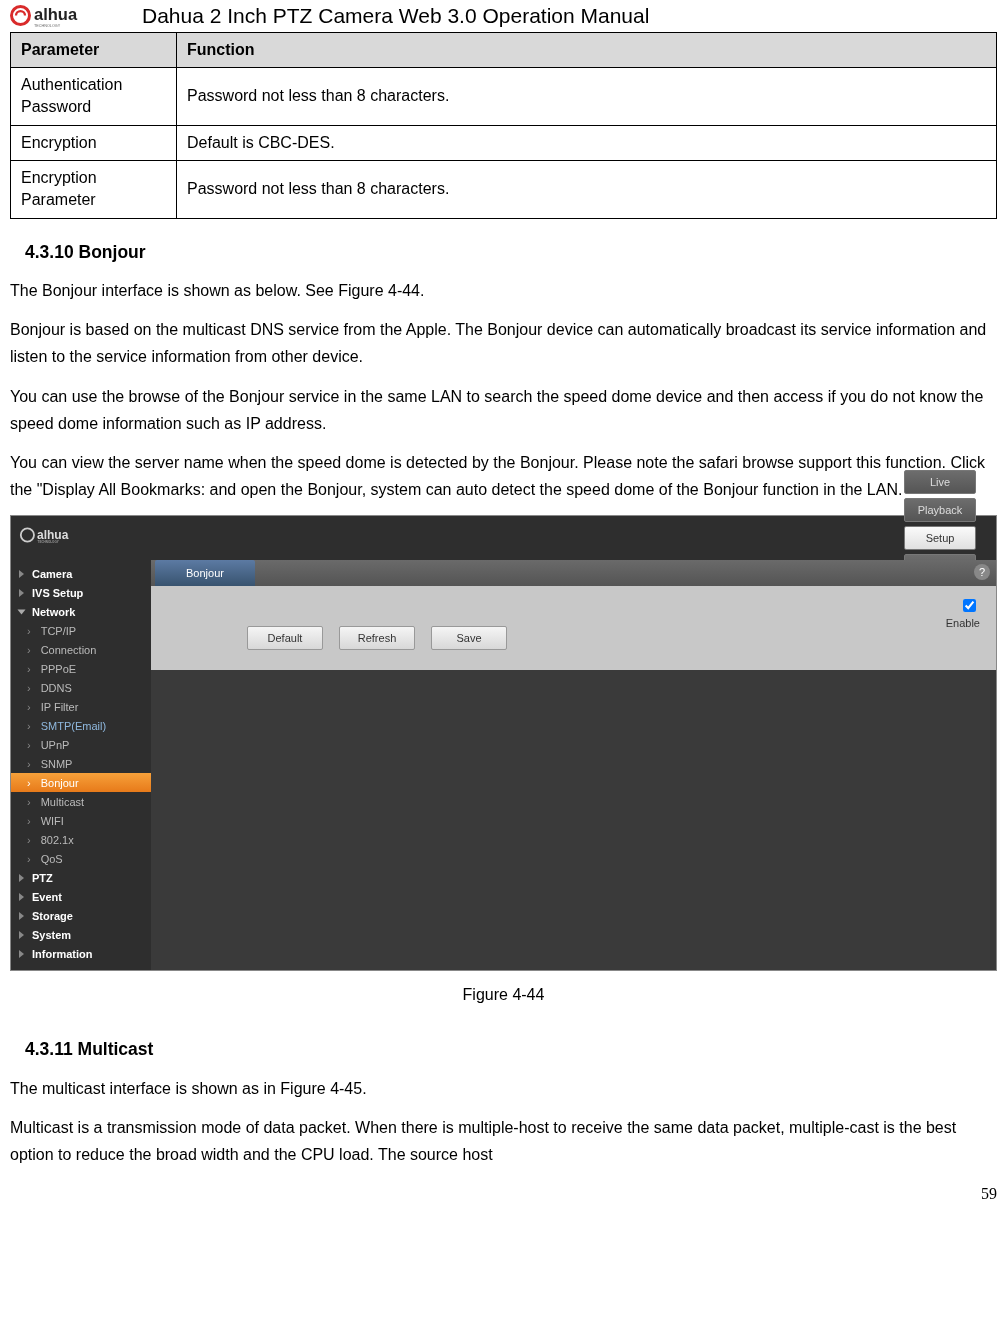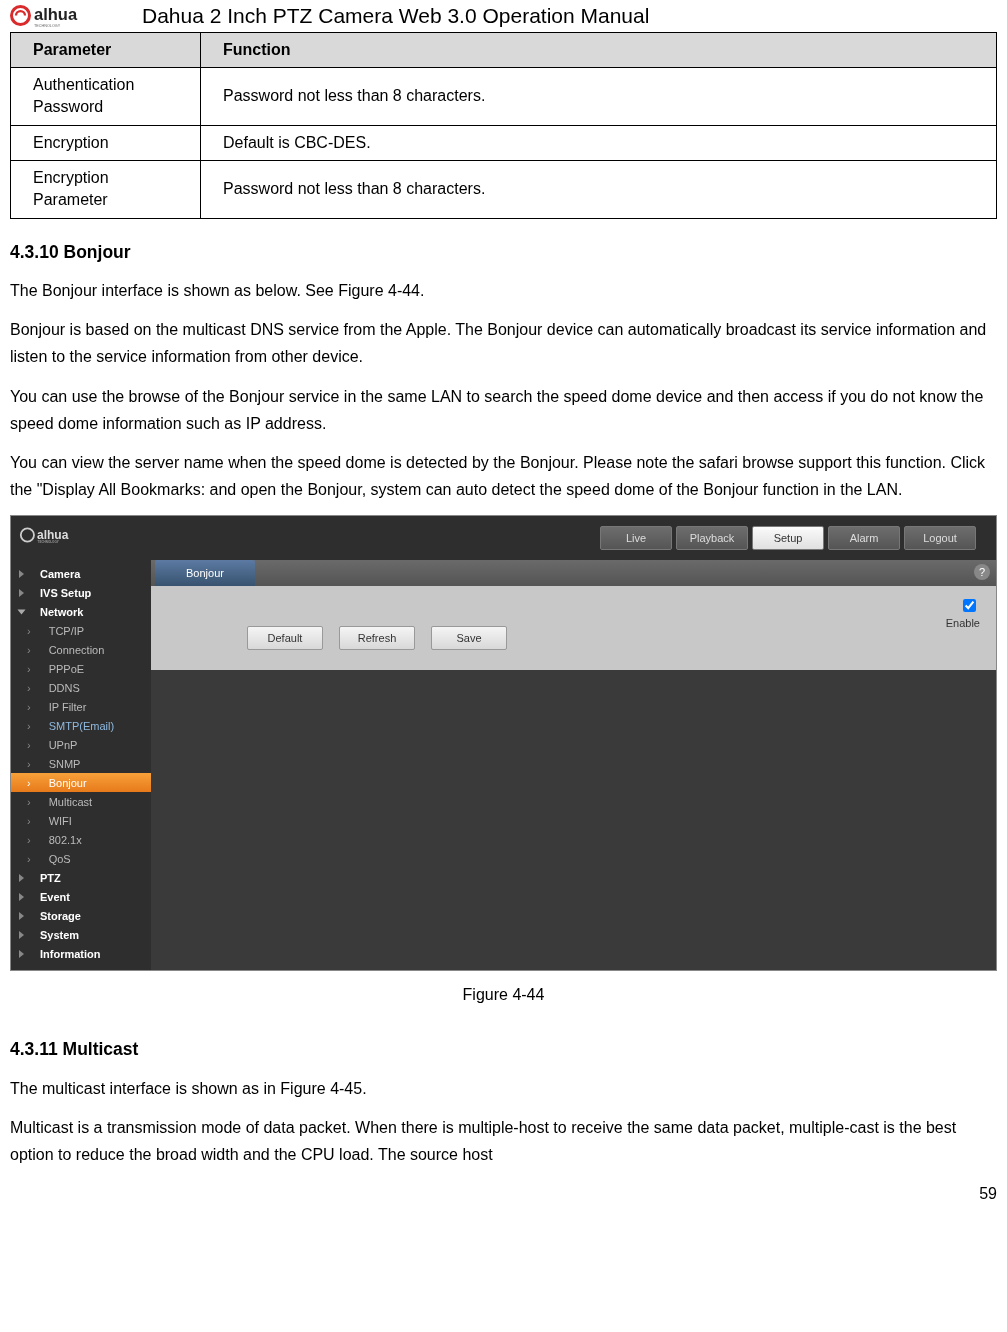--- a/index.html
+++ b/index.html
@@ -29,36 +29,36 @@
       font-size: 21px;
       margin-left: 4px;
     }
     table.param-table {
       border-collapse: collapse;
       width: 100%;
       margin-bottom: 20px;
     }
     table.param-table th, table.param-table td {
       border: 1px solid #000;
-      padding: 6px 22px;
+      padding: 6px 10px;
       text-align: left;
       font-size: 16px;
       line-height: 1.4;
     }
     table.param-table th {
       background: #d9d9d9;
       font-weight: bold;
     }
     table.param-table td:first-child {
       width: 145px;
     }
     .section-heading {
       font-size: 17.5px;
       font-weight: bold;
-      margin: 18px 0 2px 0;
+      margin: 18px 0 2px 15px;
     }
     .body-text {
       margin: 12px 0;
       line-height: 1.7;
     }
     .figure-screenshot {
       border: 1px solid #888;
       width: 985px;
       margin: 6px 0 10px 0;
       background: #3a3a3a;
@@ -74,20 +74,21 @@
     }
     .fs-logo {
       color: #ddd;
       font-weight: bold;
       font-size: 17px;
     }
     .fs-tabs {
       display: flex;
       gap: 4px;
       padding-right: 12px;
+      flex-direction: column;
     }
     .fs-tab {
       background: linear-gradient(#6d6d6d,#555);
       color: #ddd;
       font-size: 11px;
       width: 70px;
       height: 22px;
       display:flex;
       align-items:center;
       justify-content:center;
@@ -110,21 +111,21 @@
       font-size: 11px;
       padding: 4px 0;
       overflow: hidden;
     }
     .fs-side-item {
       display: flex;
       align-items: center;
       height: 19px;
       padding: 0 8px;
       cursor: pointer;
-      gap: 16px;
+      gap: 8px;
     }
     .fs-side-item.category .arrow {
       width:0;height:0;border-top:4px solid transparent;border-bottom:4px solid transparent;border-left:5px solid #888;display:inline-block;
     }
     .fs-side-item.category.expanded .arrow {
       transform: rotate(90deg);
       border-left-color: #aaa;
     }
     .fs-side-item.category { font-weight: bold; color:#fff; }
     .fs-side-item.sub { padding-left: 16px; color:#bbb; }
@@ -194,20 +195,21 @@
     }
     .figure-caption {
       text-align:center;
       font-size:16px;
       margin: 12px 0 29px 0;
     }
     .page-number {
       text-align:right;
       font-size:16px;
       margin-top:14px;
+      font-family:Liberation Serif, serif;
     }
   </style>
 </head>
 <body>
 
 <div class="header">
   <div class="logo">
     <svg class="logo-svg" viewBox="0 0 160 36">
       <circle cx="14" cy="18" r="12" fill="none" stroke="#d92b2b" stroke-width="4"></circle>
       <path d="M8 18 a6 6 0 0 1 12 0" stroke="#d92b2b" stroke-width="3" fill="none"></path>

